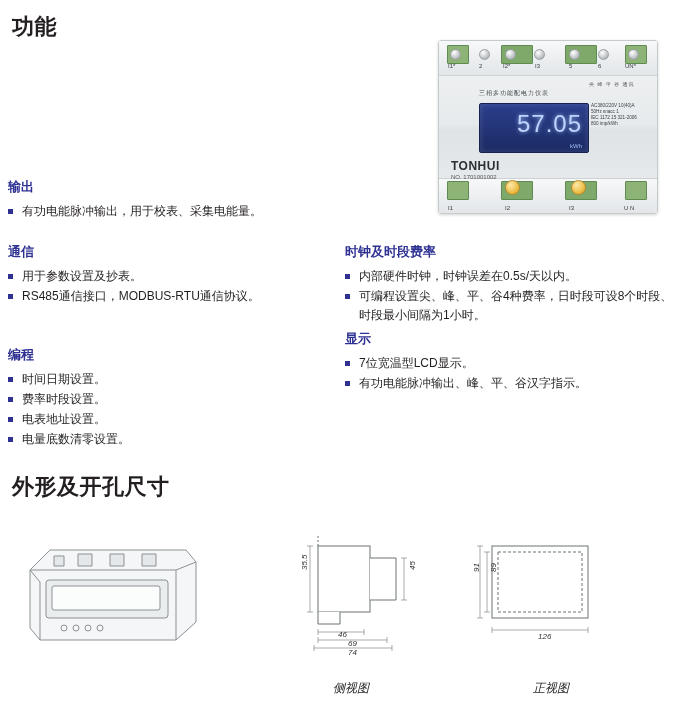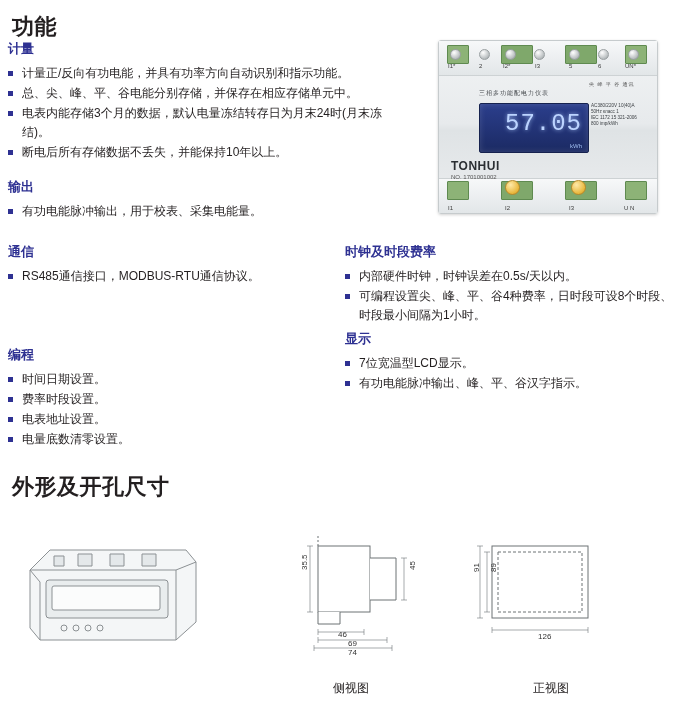--- a/index.html
+++ b/index.html
@@ -163,21 +163,21 @@
     height: 48px;
     background: linear-gradient(180deg,#2b3e8c,#1b2a63);
     border: 1px solid #16224f;
     border-radius: 2px;
     box-shadow: inset 0 0 6px rgba(255,255,255,0.15);
   }
   .lcd-value {
     position: absolute;
     right: 6px;
     top: 6px;
-    font-family: Liberation Mono, monospace;
+    font-family: Liberation Sans, sans-serif;
     font-size: 24px;
     letter-spacing: 1px;
     color: #bcd4ff;
     text-shadow: 0 0 4px rgba(180,210,255,0.8);
   }
   .lcd-unit {
     position: absolute;
     right: 6px;
     bottom: 3px;
     font-size: 6px;
@@ -233,20 +233,21 @@
     border: 1px solid #b9892a;
   }
 
   
   #drawings {
     position: absolute;
     left: 0;
     top: 500px;
     width: 683px;
     height: 200px;
+    font-style: italic;
   }
   .draw-label {
     position: absolute;
     font-size: 12px;
     color: #231f20;
   }
   .dim-text {
     position: absolute;
     font-size: 8px;
     color: #333;
@@ -274,40 +275,32 @@
     height: 130px;
   }
 </style>
 </head>
 <body>
 
 <div class="page">
 
   <h1 class="section-title" id="title-functions">功能</h1>
 
-  <div id="block-metering">
-    <p class="sub-title">计量</p>
-    <ul class="bullets">
-      <li>计量正/反向有功电能，并具有功率方向自动识别和指示功能。</li>
-      <li>总、尖、峰、平、谷电能分别存储，并保存在相应存储单元中。</li>
-      <li>电表内能存储3个月的数据，默认电量冻结转存日为月末24时(月末冻结)。</li>
-      <li>断电后所有存储数据不丢失，并能保持10年以上。</li>
-    </ul>
-  </div>
 
   <div id="block-output">
     <p class="sub-title">输出</p>
     <ul class="bullets">
       <li>有功电能脉冲输出，用于校表、采集电能量。</li>
     </ul>
   </div>
 
   <div id="block-communication">
     <p class="sub-title">通信</p>
     <ul class="bullets">
+      <li>用于参数设置及抄表。</li>
       <li>RS485通信接口，MODBUS-RTU通信协议。</li>
     </ul>
   </div>
 
   <div id="block-programming">
     <p class="sub-title">编程</p>
     <ul class="bullets">
       <li>时间日期设置。</li>
       <li>费率时段设置。</li>
       <li>电表地址设置。</li>

